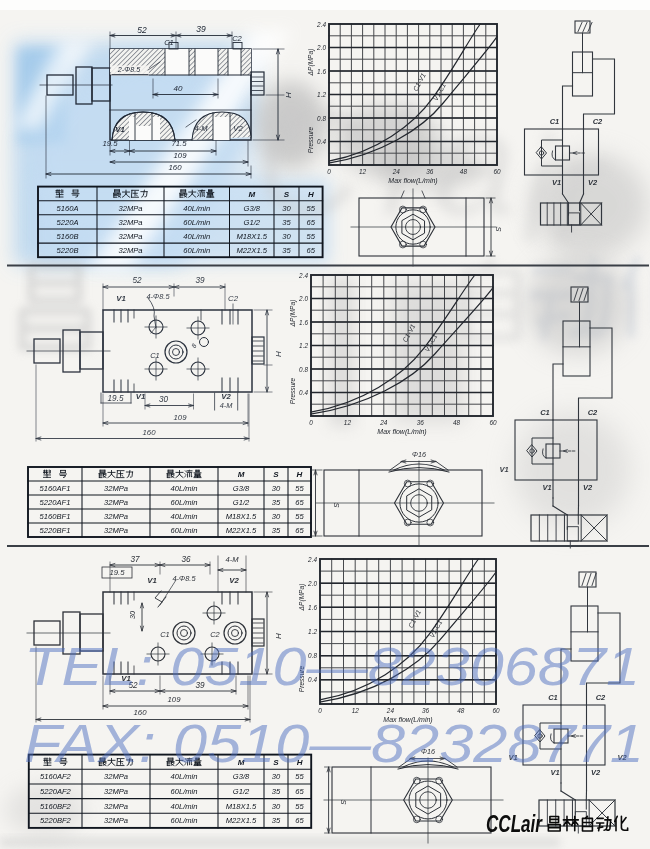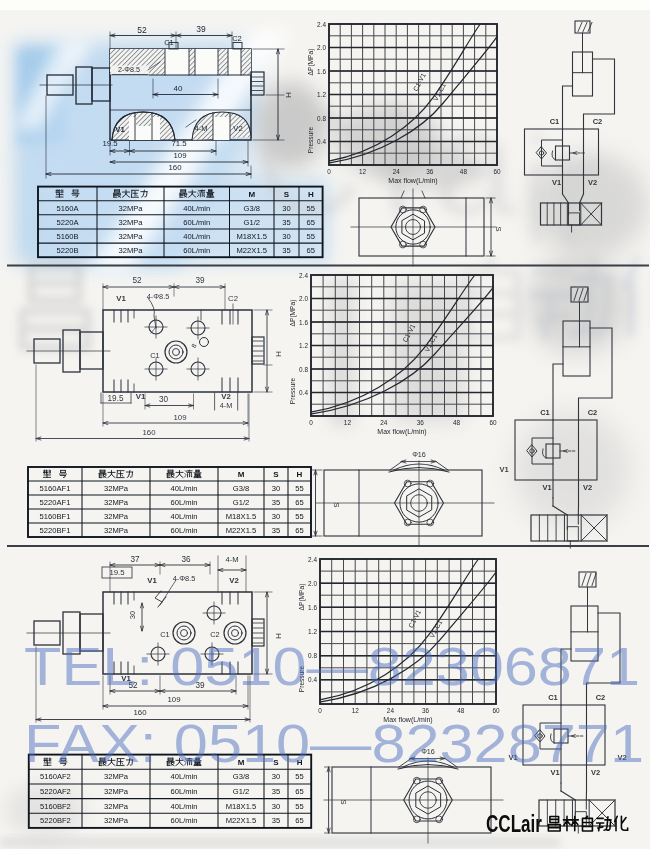--- a/index.html
+++ b/index.html
@@ -1,14 +1,14 @@
 <!DOCTYPE html>
 <html><head><meta charset="utf-8"><style>
 html,body{margin:0;padding:0;background:#fff;}
-.page{position:relative;width:650px;height:849px;overflow:hidden;font-family:"Liberation Sans",sans-serif;}
+.page{position:relative;width:650px;height:849px;overflow:hidden;font-family:"Liberation Sans",sans-serif;font-style:italic;}
 svg{filter:blur(0.4px);}
 svg text{font-family:"Liberation Sans",sans-serif;}
 </style></head><body>
 <div class="page">
 <svg width="650" height="849" viewBox="0 0 650 849">
 <defs>
 <pattern id="hat" width="3.4" height="3.4" patternTransform="rotate(45)" patternUnits="userSpaceOnUse">
 <rect width="3.4" height="3.4" fill="#f3f3f0"></rect>
           <line x1="0" y1="0" x2="0" y2="3.4" stroke="#3e4654" stroke-width="1.05"></line>
 </pattern>

